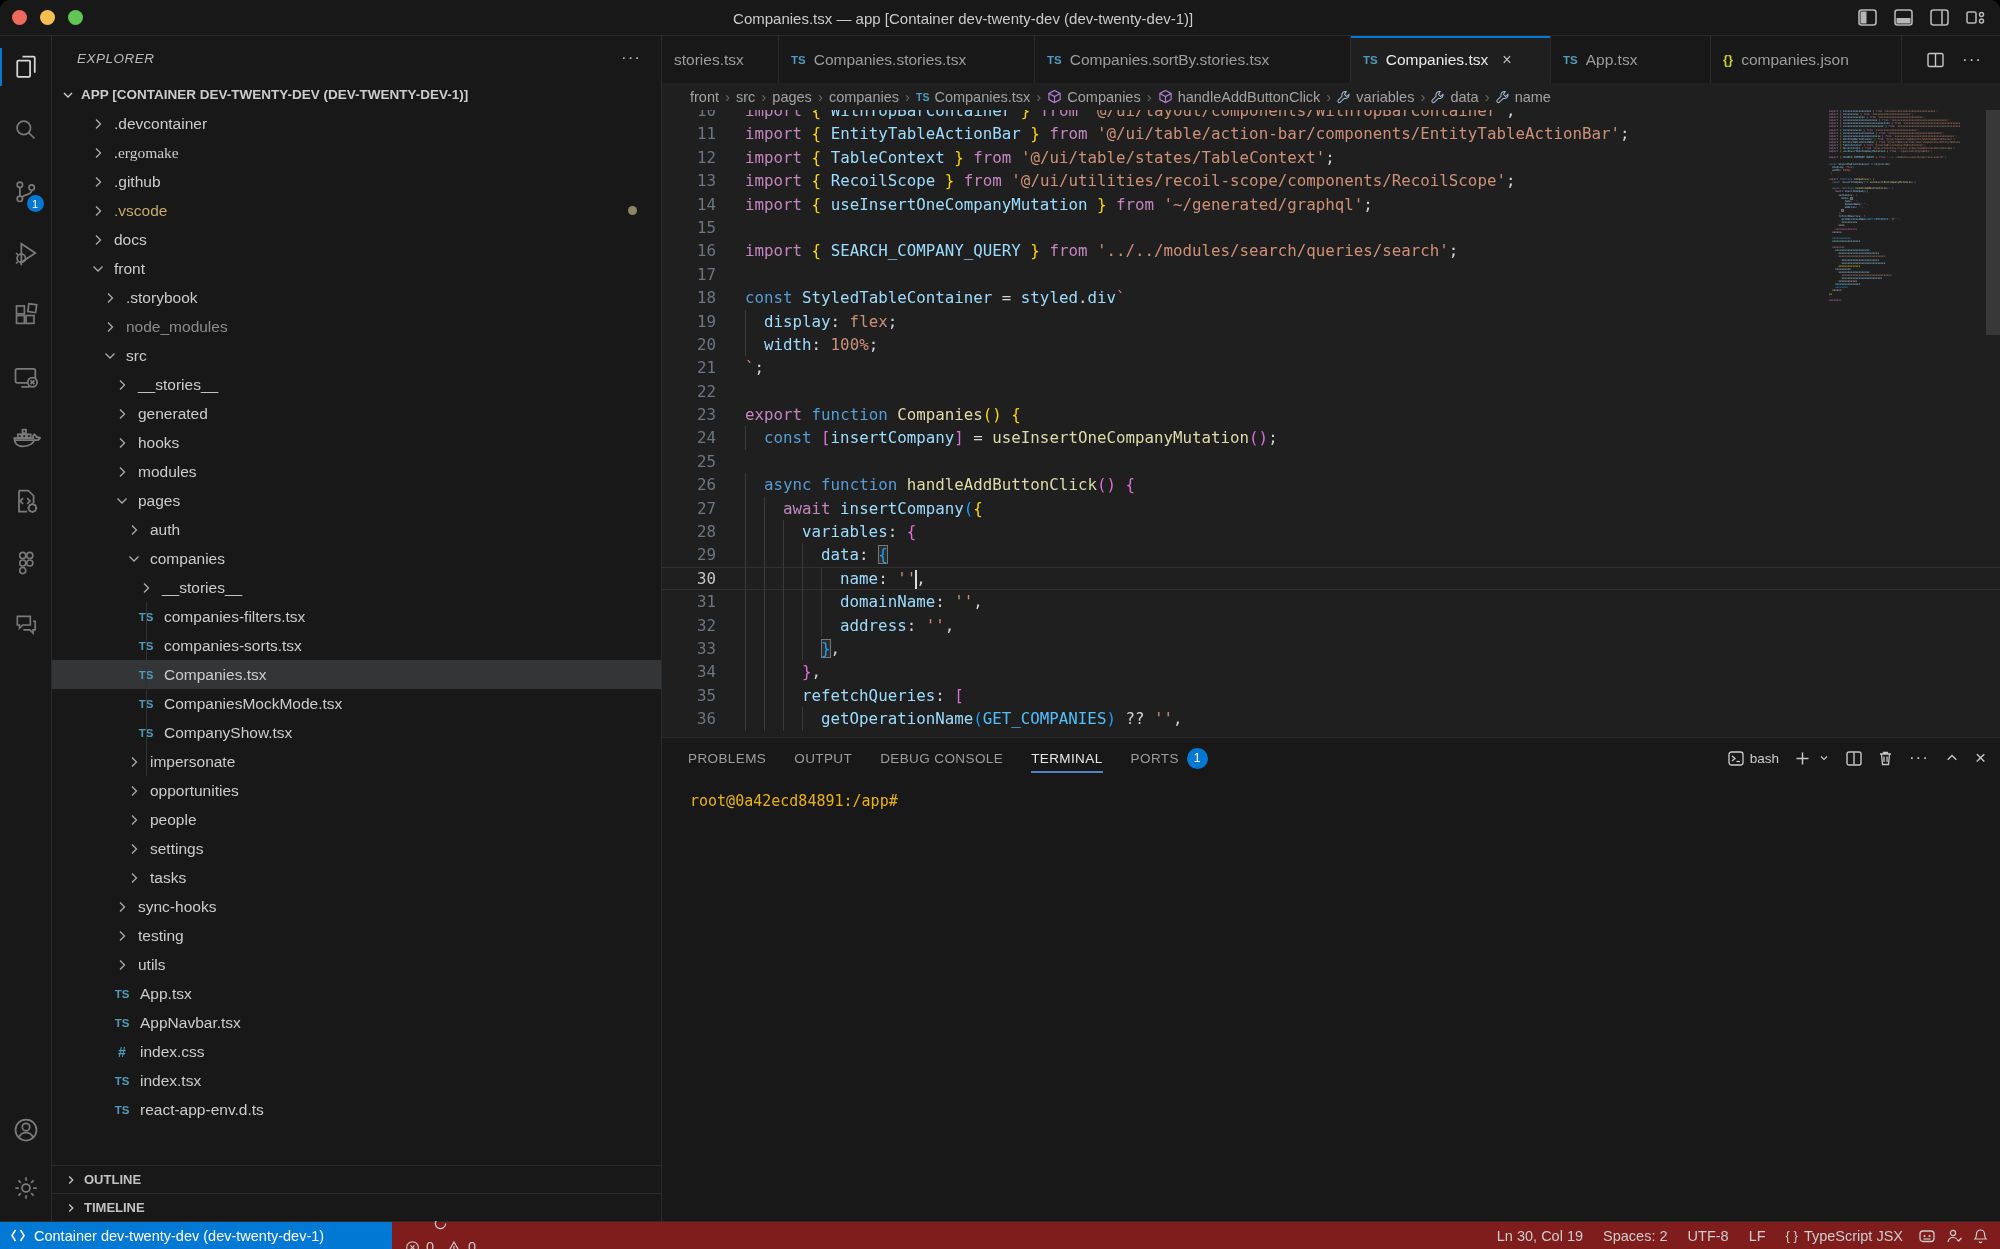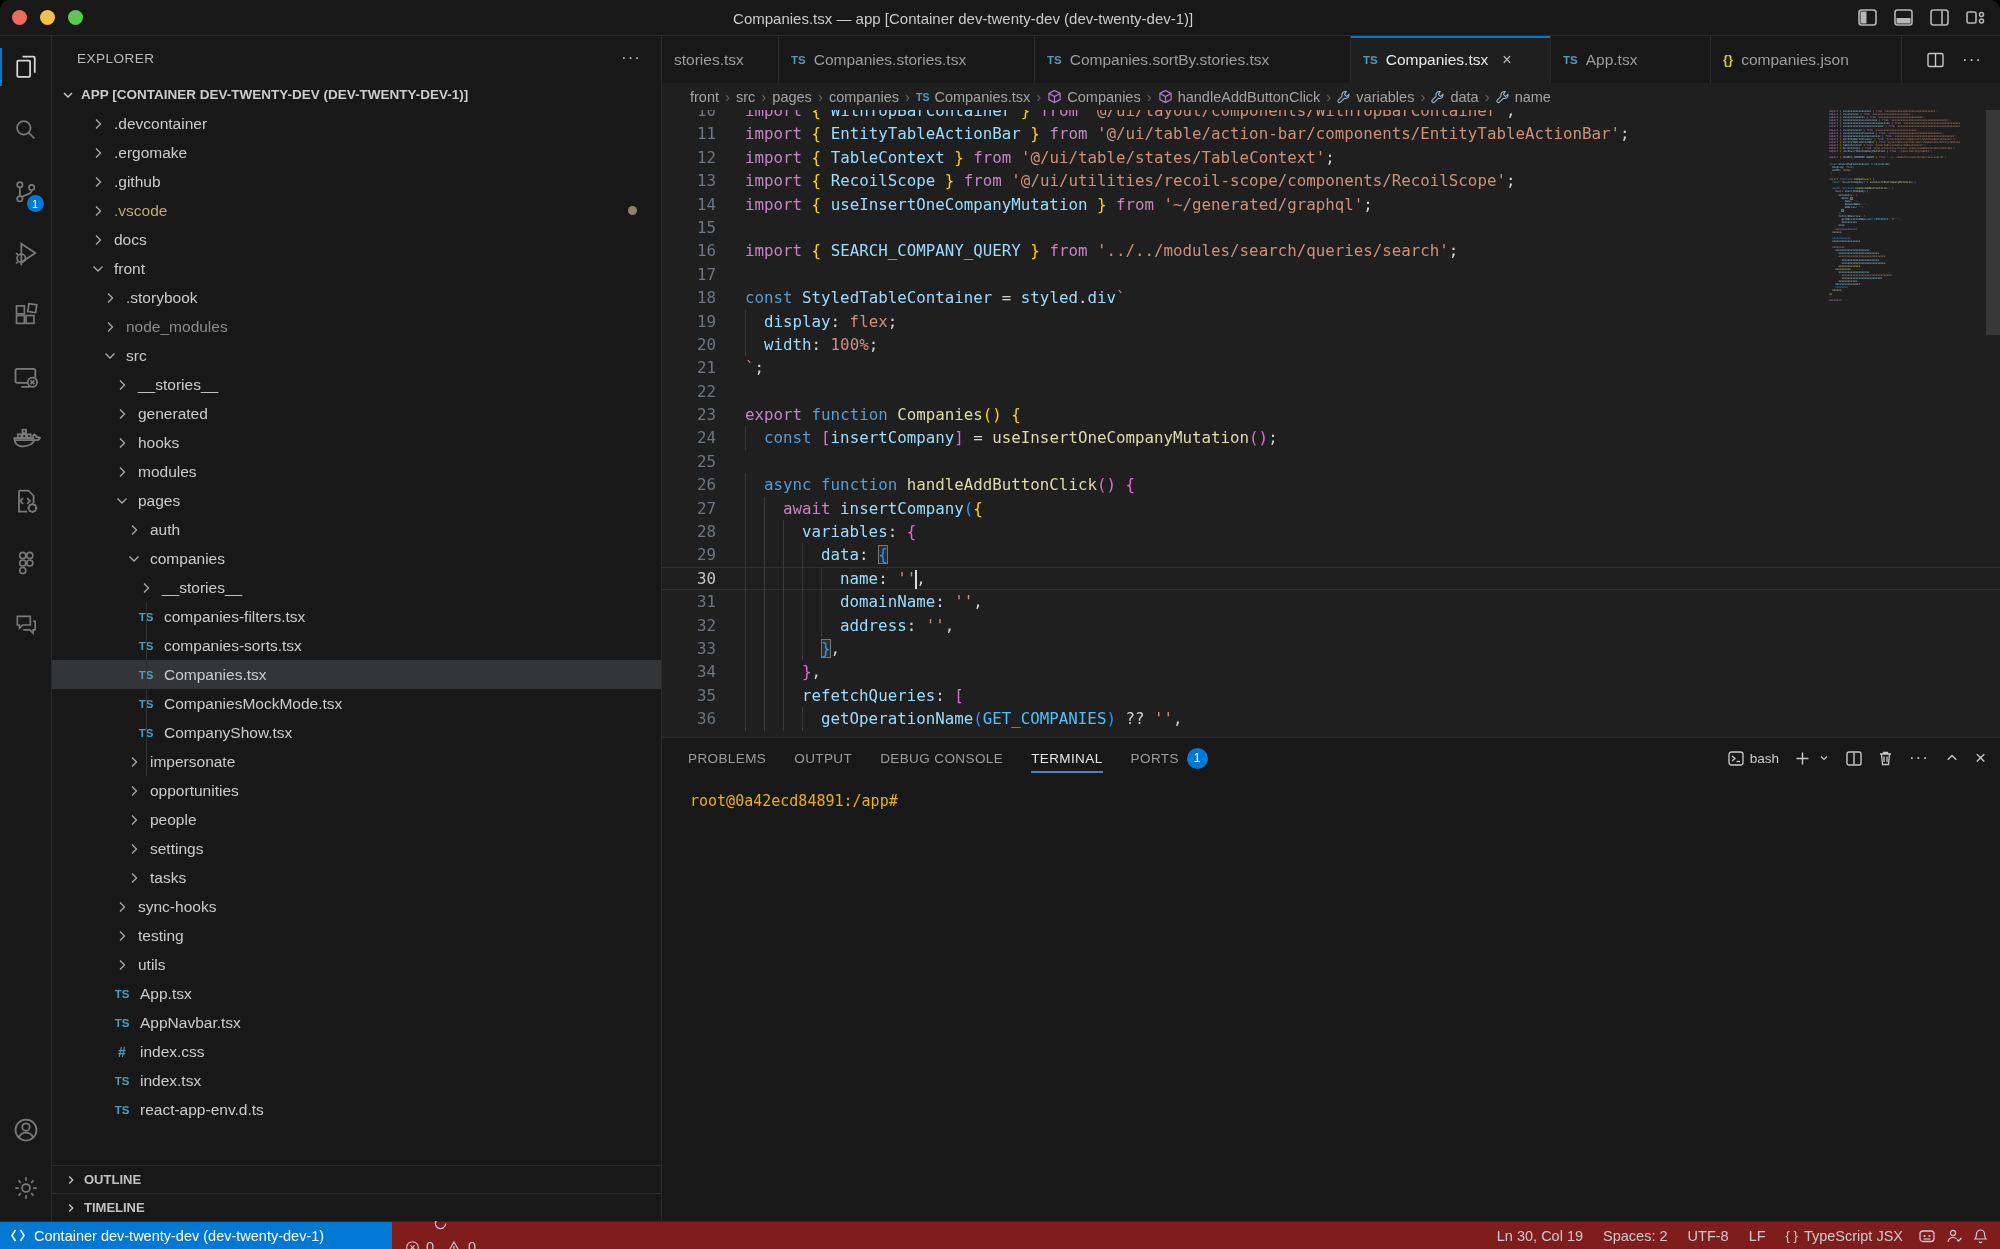--- a/index.html
+++ b/index.html
@@ -22,21 +22,21 @@
   .activitybar { width:52px; background:#181818; border-right:1px solid #2b2b2b; display:flex; flex-direction:column; align-items:center; flex:0 0 52px; position:relative; }
   .ab-top { display:flex; flex-direction:column; flex:1 1 auto; }
   .ab-item { width:52px; height:62px; display:flex; align-items:center; justify-content:center; color:#7a7a7a; position:relative; cursor:pointer; }
   .ab-item.active { color:#d7d7d7; }
   .ab-item.active::before { content:""; position:absolute; left:0; top:12px; bottom:12px; width:2px; background:#0078d4; }
   .ab-badge { position:absolute; right:8px; bottom:10px; min-width:17px; height:17px; border-radius:9px; background:#0078d4; color:#fff; font-size:11px; display:flex; align-items:center; justify-content:center; padding:0 3px; }
   .ab-bottom { display:flex; flex-direction:column; margin-bottom:4px; }
 
   
   .sidebar { width:610px; background:#181818; border-right:1px solid #2b2b2b; flex:0 0 610px; display:flex; flex-direction:column; position:relative; font-size:15.5px; }
-  .sb-header { height:44px; display:flex; align-items:center; justify-content:space-between; padding:0 20px 0 25px; color:#bbbbbb; font-size:13.5px; letter-spacing:.5px; flex:0 0 44px; }
+  .sb-header { height:44px; display:flex; align-items:center; justify-content:space-between; padding:0 20px 0 25px; color:#bbbbbb; font-size:13.5px; letter-spacing:.5px; flex:0 0 44px;font-style:italic; }
   .sb-section { height:29px; display:flex; align-items:center; gap:5px; padding-left:8px; font-weight:bold; font-size:13.5px; color:#cccccc; cursor:pointer; }
   .tree { flex:1 1 auto; position:relative; overflow:hidden; }
   .trow { height:29px; display:flex; align-items:center; gap:8px; cursor:pointer; position:relative; white-space:nowrap; }
   .trow.selected { background:#343536; }
   .trow .chev { flex:0 0 16px; display:flex; color:#c5c5c5; opacity:.85; }
   .ficon { width:20px; flex:0 0 20px; text-align:center; font-weight:bold; font-size:11.5px; color:#519aba; font-family:"Liberation Sans",sans-serif; }
   .gitdot { position:absolute; right:24px; top:10px; width:9px; height:9px; border-radius:50%; background:#8d8467; }
   .tree-guide { position:absolute; width:1px; background:#323232; }
   .sb-foot { border-top:1px solid #2b2b2b; height:28px; display:flex; align-items:center; gap:6px; padding-left:12px; font-weight:bold; font-size:13px; color:#c2c2c2; cursor:pointer; }
 
@@ -277,21 +277,21 @@
       </div>
       <div class="tree" id="tree">
           <div class="trow" style="padding-left: 38px;">
             <span class="chev ico">
               <svg width="16" height="16" viewBox="0 0 16 16">
                 <polyline points="6,3.5 10.5,8 6,12.5" fill="none" stroke="currentColor" stroke-width="1.3"></polyline>
               </svg>
             </span>
             <span style="">.devcontainer</span>
           </div>
-          <div class="trow" style="padding-left: 38px;">
+          <div class="trow" style="padding-left: 38px; font-family: Liberation Serif, serif;">
             <span class="chev ico">
               <svg width="16" height="16" viewBox="0 0 16 16">
                 <polyline points="6,3.5 10.5,8 6,12.5" fill="none" stroke="currentColor" stroke-width="1.3"></polyline>
               </svg>
             </span>
             <span style="">.ergomake</span>
           </div>
           <div class="trow" style="padding-left: 38px;">
             <span class="chev ico">
               <svg width="16" height="16" viewBox="0 0 16 16">

